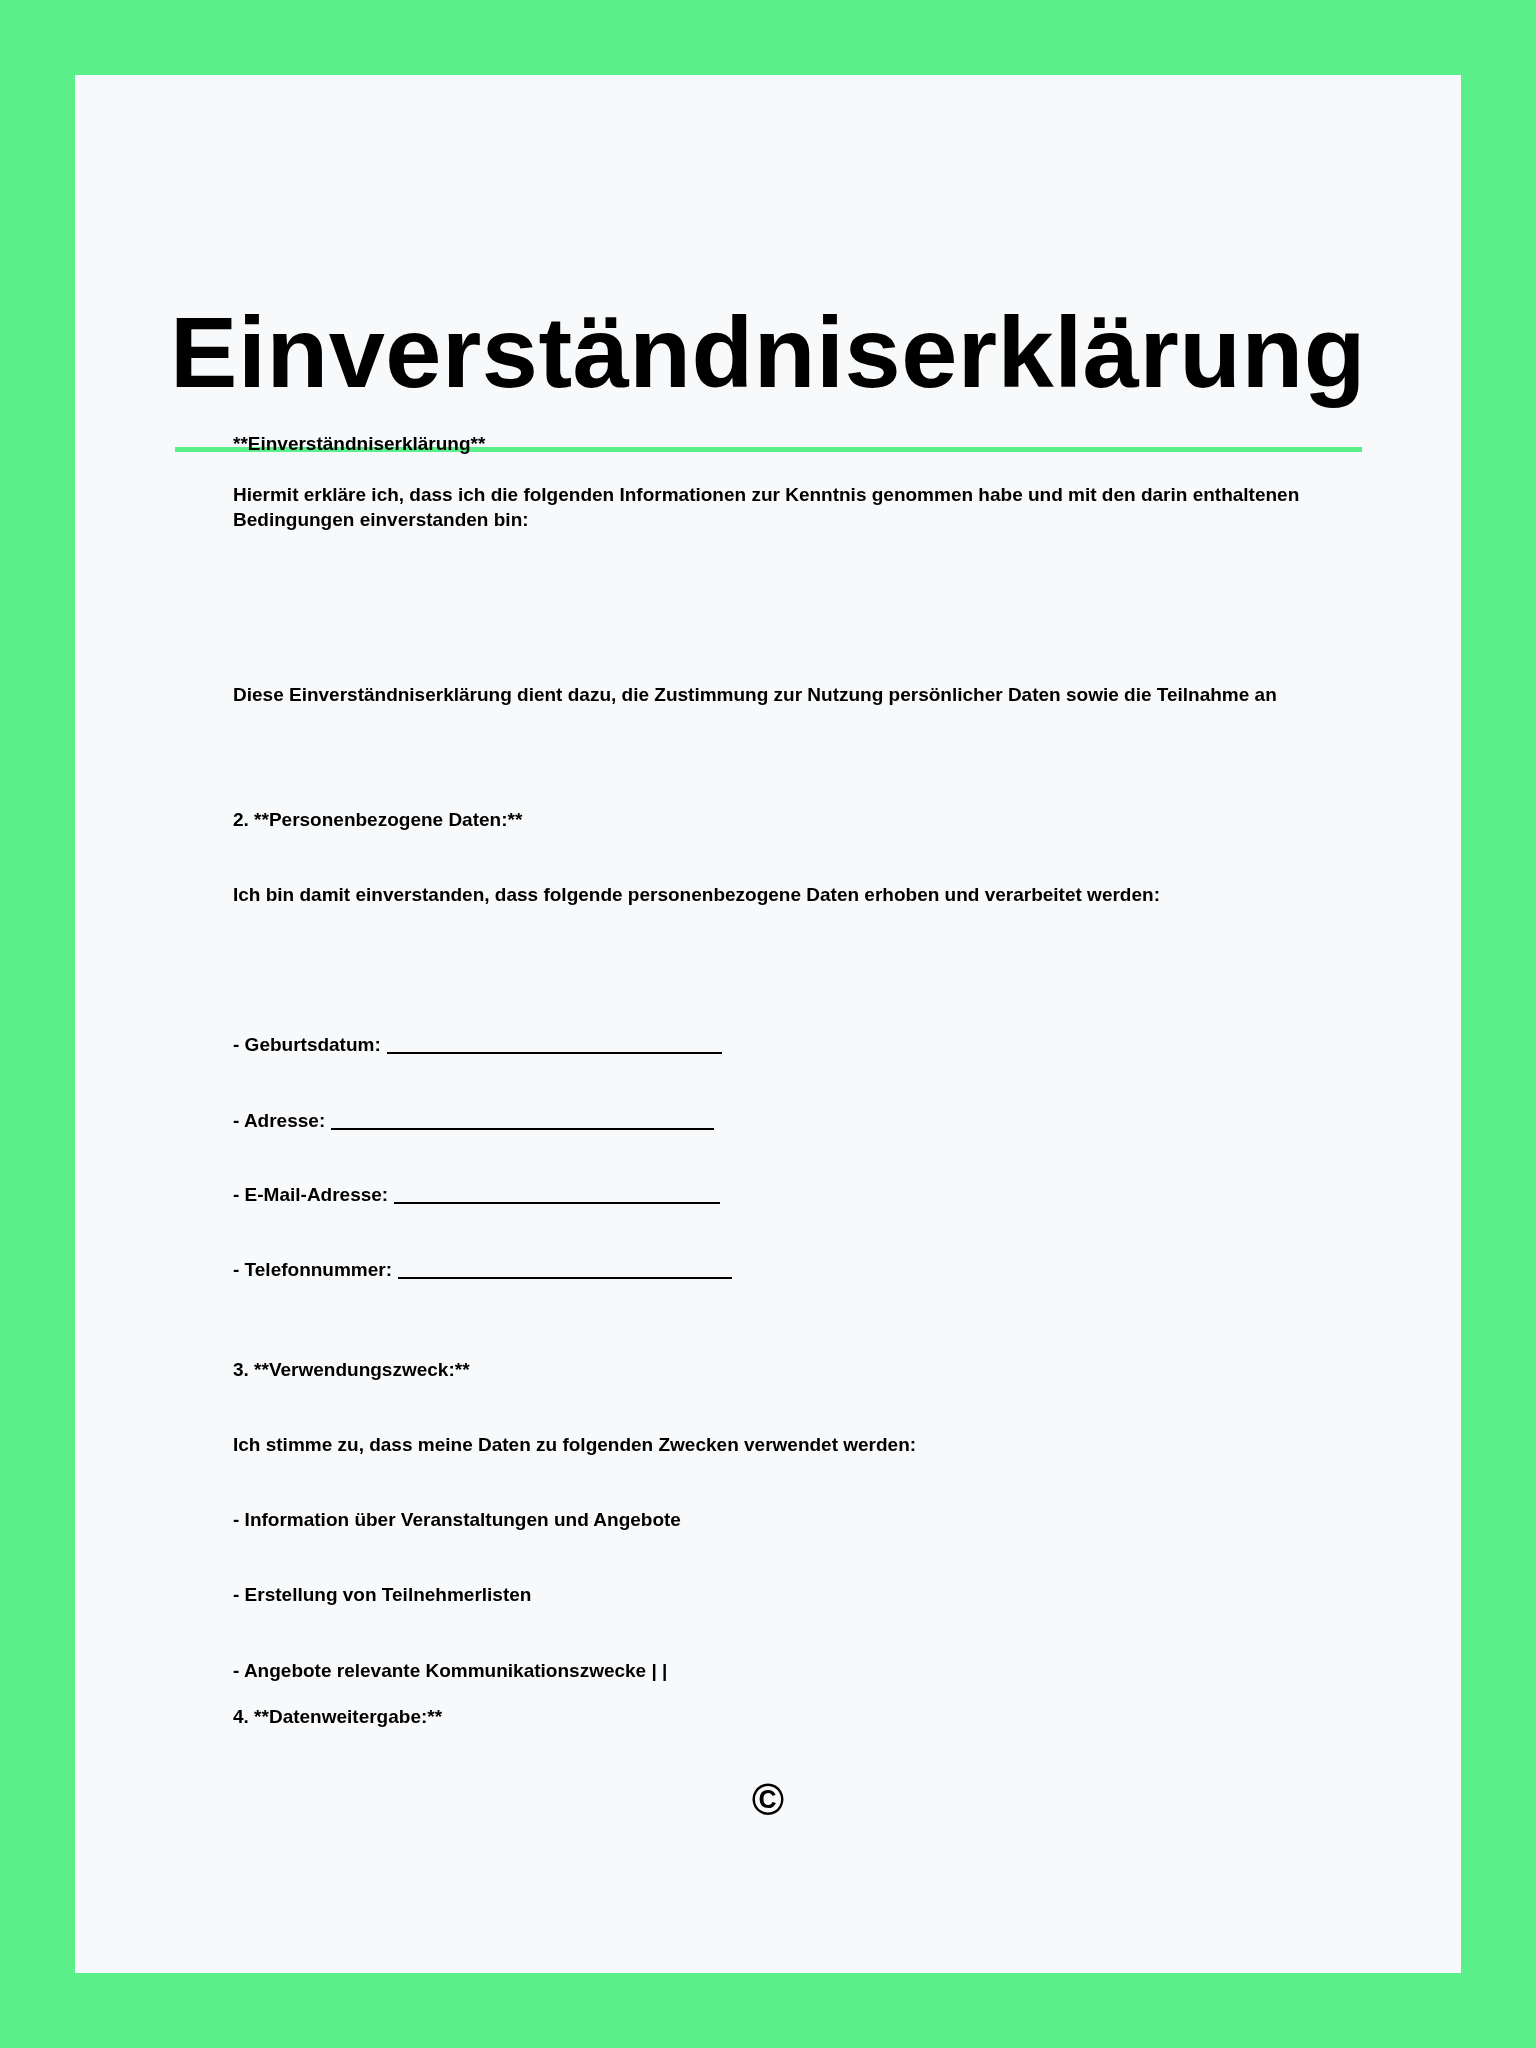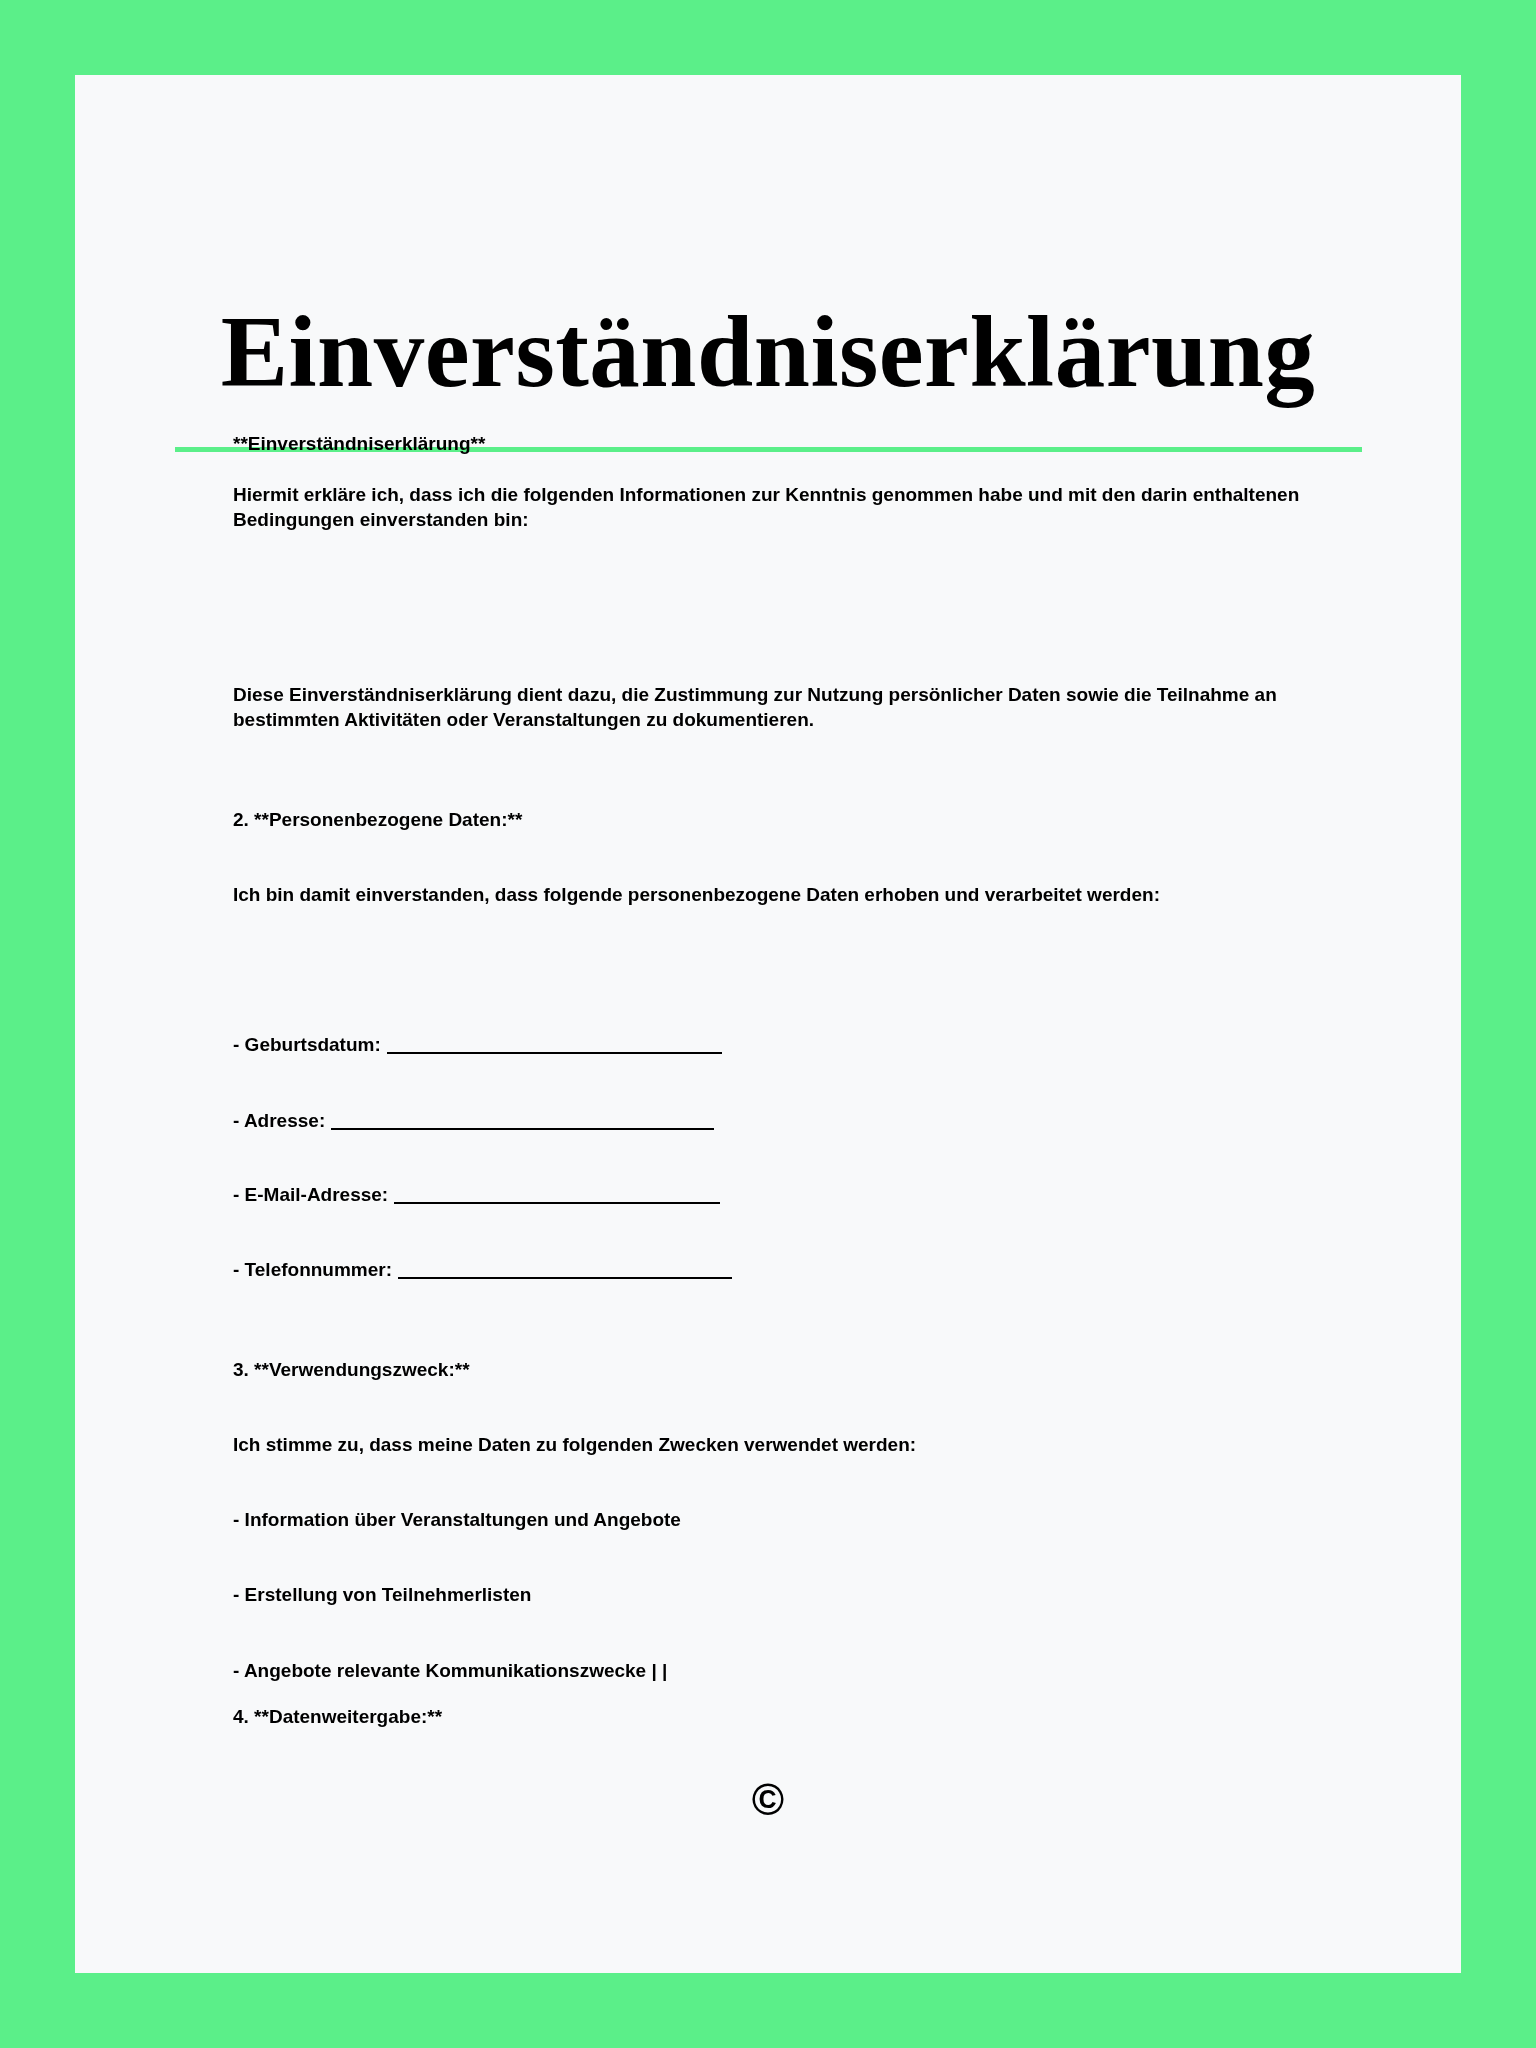--- a/index.html
+++ b/index.html
@@ -27,21 +27,20 @@
       left: 0;
       width: 1386px;
       top: 217px;
       margin: 0;
       text-align: center;
       font-weight: bold;
       font-size: 101px;
       line-height: 120px;
       color: #000;
       letter-spacing: 0.5px;
-      font-family: Liberation Serif, serif;
     }
     .rule {
       position: absolute;
       left: 100px;
       width: 1187px;
       top: 372px;
       height: 5px;
       background: #5bef89;
     }
     .line {
@@ -83,21 +82,20 @@
 
   <h1 class="title">Einverständniserklärung</h1>
   <div class="rule"></div>
 
   <p class="line" style="top:348px">**Einverständniserklärung**</p>
 
   <p class="line" style="top:399px">Hiermit erkläre ich, dass ich die folgenden Informationen zur Kenntnis genommen habe und mit den darin enthaltenen</p>
   <p class="line" style="top:424px">Bedingungen einverstanden bin:</p>
 
   <p class="line" style="top:599px">Diese Einverständniserklärung dient dazu, die Zustimmung zur Nutzung persönlicher Daten sowie die Teilnahme an</p>
-  <p class="line" style="top:624px">bestimmten Aktivitäten oder Veranstaltungen zu dokumentieren.</p>
 
   <p class="line" style="top:724px">2. **Personenbezogene Daten:**</p>
   <p class="line" style="top:799px">Ich bin damit einverstanden, dass folgende personenbezogene Daten erhoben und verarbeitet werden:</p>
 
   <div class="line" style="top:949px">
     <span>- Geburtsdatum:</span><span class="blank" style="width:335px"></span>
   </div>
   <div class="line" style="top:1025px">
     <span>- Adresse:</span><span class="blank" style="width:383px"></span>
   </div>

